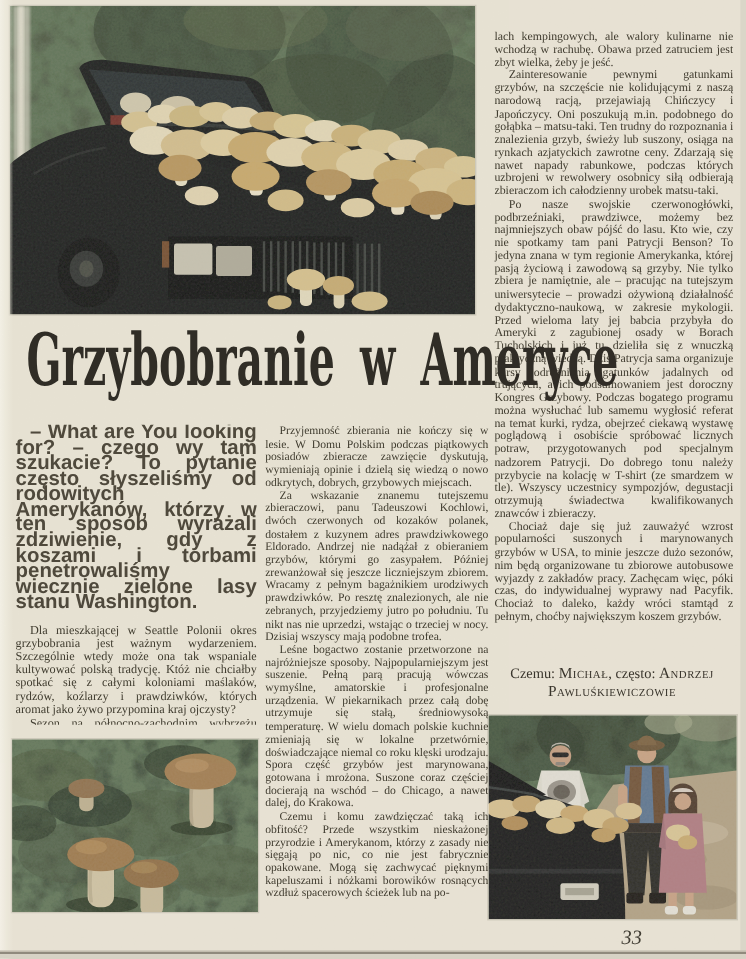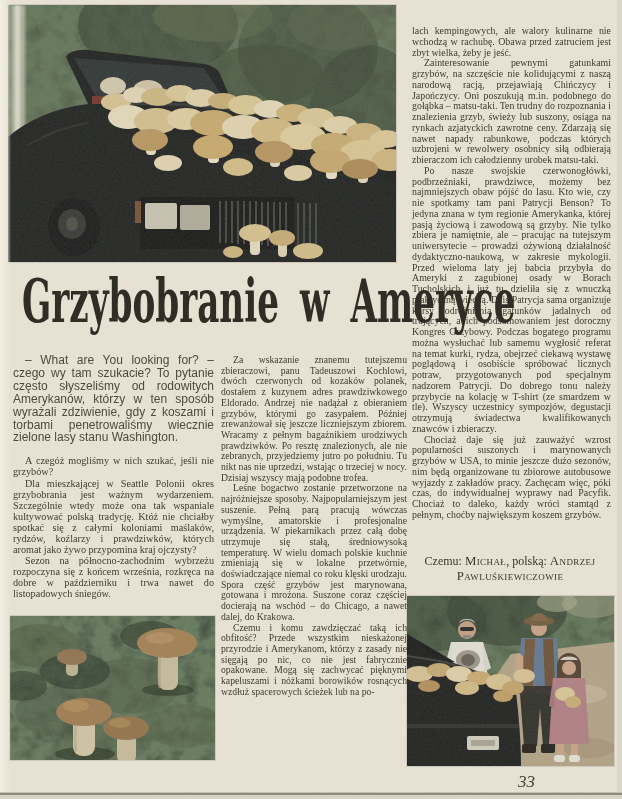--- a/index.html
+++ b/index.html
@@ -24,22 +24,22 @@
     position:absolute;left:22px;top:271px;margin:0;z-index:5;
     font-family:"DejaVu Serif",serif;font-weight:700;font-size:60px;line-height:1;
     color:#29261f;white-space:nowrap;letter-spacing:0px;word-spacing:16px;
     transform:scaleX(0.57);transform-origin:0 0;
   }
   .col{position:absolute;overflow:hidden;color:#393528;}
   .col p{margin:0;text-align:justify;text-indent:12px;hyphens:auto;}
   .col p.noindent{text-indent:0;}
   .col-left{left:13px;top:354px;width:201px;height:250px;font-size:10.2px;line-height:11.1px;}
   .lead{
-    font-family:"Liberation Sans",sans-serif;font-weight:400;
-    font-size:12px;line-height:12.9px;color:#4a4437;
+    font-family:"Liberation Sans",sans-serif;font-weight:700;
+    font-size:17px;line-height:12.9px;color:#4a4437;
     text-align:justify;text-indent:12px;margin:0 0 11px 0 !important;
   }
   .col-mid{left:221px;top:355px;width:186px;height:404px;font-size:9.7px;line-height:10.7px;}
   .col-right{left:412px;top:26px;width:199px;height:523px;font-size:9.9px;line-height:10.75px;}
   .credit{
     position:absolute;left:404px;top:554px;width:212px;z-index:5;
     text-align:center;font-size:12px;line-height:15px;color:#332f26;
   }
   .credit .sc{font-variant:small-caps;font-size:12.8px;letter-spacing:.4px;}
   .page-number{
@@ -182,40 +182,40 @@
         </g>
         <rect width="388" height="257" filter="url(#grain)" opacity="0.13"></rect>
       </g>
     </svg>
   </figure>
 
   <h1 class="title">Grzybobranie w Ameryce</h1>
 
   <div class="col col-left">
     <p class="lead">– What are You looking for? – czego wy tam szukacie? To pytanie często słyszeliśmy od rodowitych Amerykanów, którzy w ten sposób wyrażali zdziwienie, gdy z koszami i torbami penetrowaliśmy wiecznie zielone lasy stanu Washington.</p>
-    <p>A czegóż mogliśmy w nich szukać, jeśli nie grzybów?</p>
     <p>Dla mieszkającej w Seattle Polonii okres grzybobrania jest ważnym wydarzeniem. Szczególnie wtedy może ona tak wspaniale kultywować polską tradycję. Któż nie chciałby spotkać się z całymi koloniami maślaków, rydzów, koźlarzy i prawdziwków, których aromat jako żywo przypomina kraj ojczysty?</p>
     <p>Sezon na północno-zachodnim wybrzeżu rozpoczyna się z końcem września, rozkręca na dobre w październiku i trwa nawet do listopadowych śniegów.</p>
   </div>
 
   <div class="col col-mid">
+    <p>Przyjemność zbierania nie kończy się w lesie. W Domu Polskim podczas piątkowych posiadów zbieracze zawzięcie dyskutują, wymieniają opinie i dzielą się wiedzą o nowo odkrytych, dobrych, grzybowych miejscach.</p>
     <p>Za wskazanie znanemu tutejszemu zbieraczowi, panu Tadeuszowi Kochlowi, dwóch czerwonych od kozaków polanek, dostałem z kuzynem adres prawdziwkowego Eldorado. Andrzej nie nadążał z obieraniem grzybów, którymi go zasypałem. Później zrewanżował się jeszcze liczniejszym zbiorem. Wracamy z pełnym bagażnikiem urodziwych prawdziwków. Po resztę znalezionych, ale nie zebranych, przyjedziemy jutro po południu. Tu nikt nas nie uprzedzi, wstając o trzeciej w nocy. Dzisiaj wszyscy mają podobne trofea.</p>
     <p>Leśne bogactwo zostanie przetworzone na najróżniejsze sposoby. Najpopularniejszym jest suszenie. Pełną parą pracują wówczas wymyślne, amatorskie i profesjonalne urządzenia. W piekarnikach przez całą dobę utrzymuje się stałą, średniowysoką temperaturę. W wielu domach polskie kuchnie zmieniają się w lokalne przetwórnie, doświadczające niemal co roku klęski urodzaju. Spora część grzybów jest marynowana, gotowana i mrożona. Suszone coraz częściej docierają na wschód – do Chicago, a nawet dalej, do Krakowa.</p>
     <p>Czemu i komu zawdzięczać taką ich obfitość? Przede wszystkim nieskażonej przyrodzie i Amerykanom, którzy z zasady nie sięgają po nic, co nie jest fabrycznie opakowane. Mogą się zachwycać pięknymi kapeluszami i nóżkami borowików rosnących wzdłuż spacerowych ścieżek lub na po-</p>
   </div>
 
   <div class="col col-right">
     <p class="noindent">lach kempingowych, ale walory kulinarne nie wchodzą w rachubę. Obawa przed zatruciem jest zbyt wielka, żeby je jeść.</p>
     <p>Zainteresowanie pewnymi gatunkami grzybów, na szczęście nie kolidującymi z naszą narodową racją, przejawiają Chińczycy i Japończycy. Oni poszukują m.in. podobnego do gołąbka – matsu-taki. Ten trudny do rozpoznania i znalezienia grzyb, świeży lub suszony, osiąga na rynkach azjatyckich zawrotne ceny. Zdarzają się nawet napady rabunkowe, podczas których uzbrojeni w rewolwery osobnicy siłą odbierają zbieraczom ich całodzienny urobek matsu-taki.</p>
     <p>Po nasze swojskie czerwonogłówki, podbrzeźniaki, prawdziwce, możemy bez najmniejszych obaw pójść do lasu. Kto wie, czy nie spotkamy tam pani Patrycji Benson? To jedyna znana w tym regionie Amerykanka, której pasją życiową i zawodową są grzyby. Nie tylko zbiera je namiętnie, ale – pracując na tutejszym uniwersytecie – prowadzi ożywioną działalność dydaktyczno-naukową, w zakresie mykologii. Przed wieloma laty jej babcia przybyła do Ameryki z zagubionej osady w Borach Tucholskich i już tu dzieliła się z wnuczką praktyczną wiedzą. Dziś Patrycja sama organizuje kursy odróżniania gatunków jadalnych od trujących, a ich podsumowaniem jest doroczny Kongres Grzybowy. Podczas bogatego programu można wysłuchać lub samemu wygłosić referat na temat kurki, rydza, obejrzeć ciekawą wystawę poglądową i osobiście spróbować licznych potraw, przygotowanych pod specjalnym nadzorem Patrycji. Do dobrego tonu należy przybycie na kolację w T-shirt (ze smardzem w tle). Wszyscy uczestnicy sympozjów, degustacji otrzymują świadectwa kwalifikowanych znawców i zbieraczy.</p>
     <p>Chociaż daje się już zauważyć wzrost popularności suszonych i marynowanych grzybów w USA, to minie jeszcze dużo sezonów, nim będą organizowane tu zbiorowe autobusowe wyjazdy z zakładów pracy. Zachęcam więc, póki czas, do indywidualnej wyprawy nad Pacyfik. Chociaż to daleko, każdy wróci stamtąd z pełnym, choćby największym koszem grzybów.</p>
   </div>
 
   <div class="credit">
-    <span>Czemu: </span><span class="sc">Michał</span><span>, polską: </span><span class="sc">Andrzej</span><br>
+    <span>Czemu: </span><span class="sc">Michał</span><span>, często: </span><span class="sc">Andrzej</span><br>
     <span class="sc">Pawluśkiewiczowie</span>
   </div>
 
   <figure class="photo photo-bl">
     <svg viewBox="0 0 205 144" width="205" height="144">
       <g filter="url(#soft)">
         <rect width="205" height="144" fill="#2e3b2b"></rect>
         <rect width="205" height="144" filter="url(#blotch)" opacity="0.9"></rect>
         <ellipse cx="30" cy="30" rx="40" ry="22" fill="#49593b" opacity="0.6"></ellipse>
         <ellipse cx="120" cy="70" rx="50" ry="28" fill="#46563a" opacity="0.55"></ellipse>

